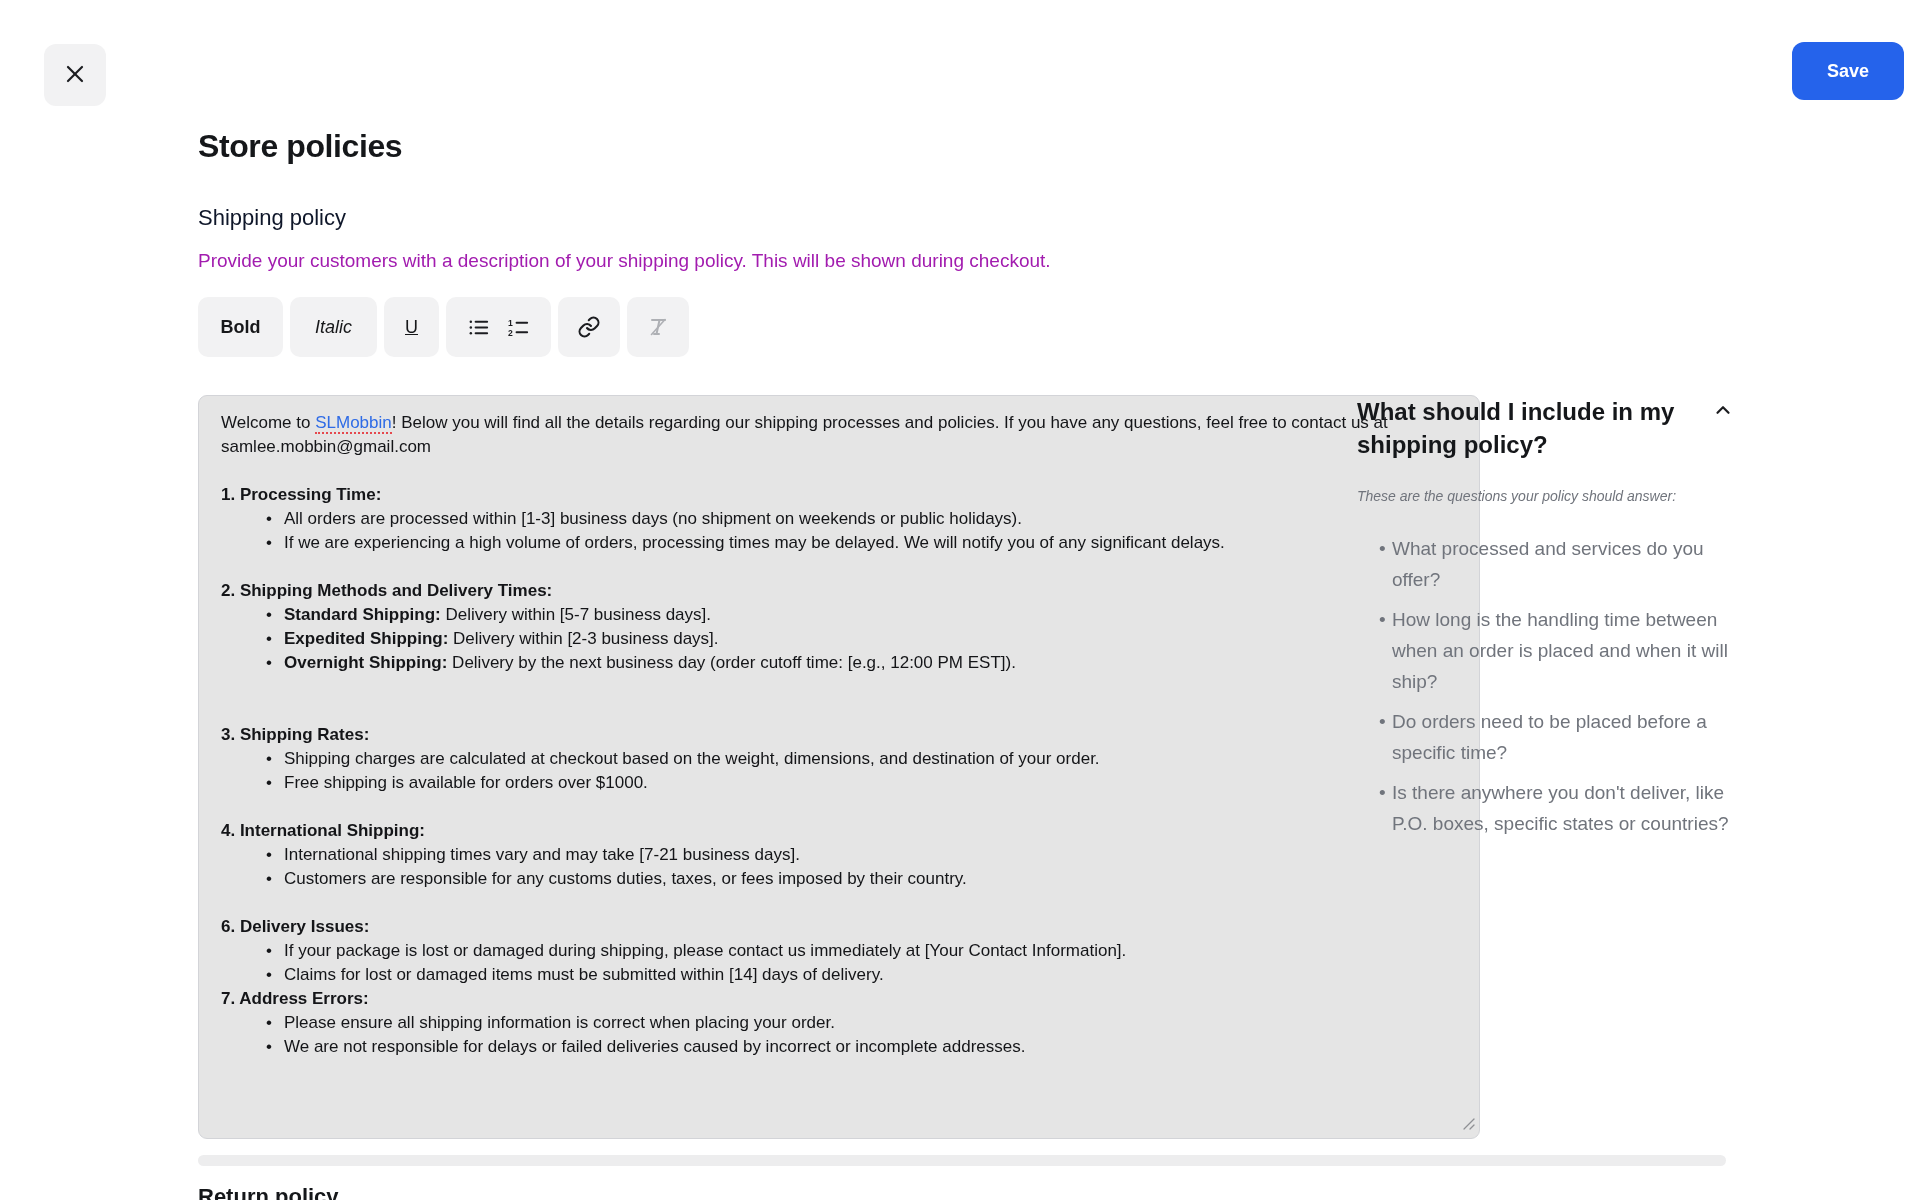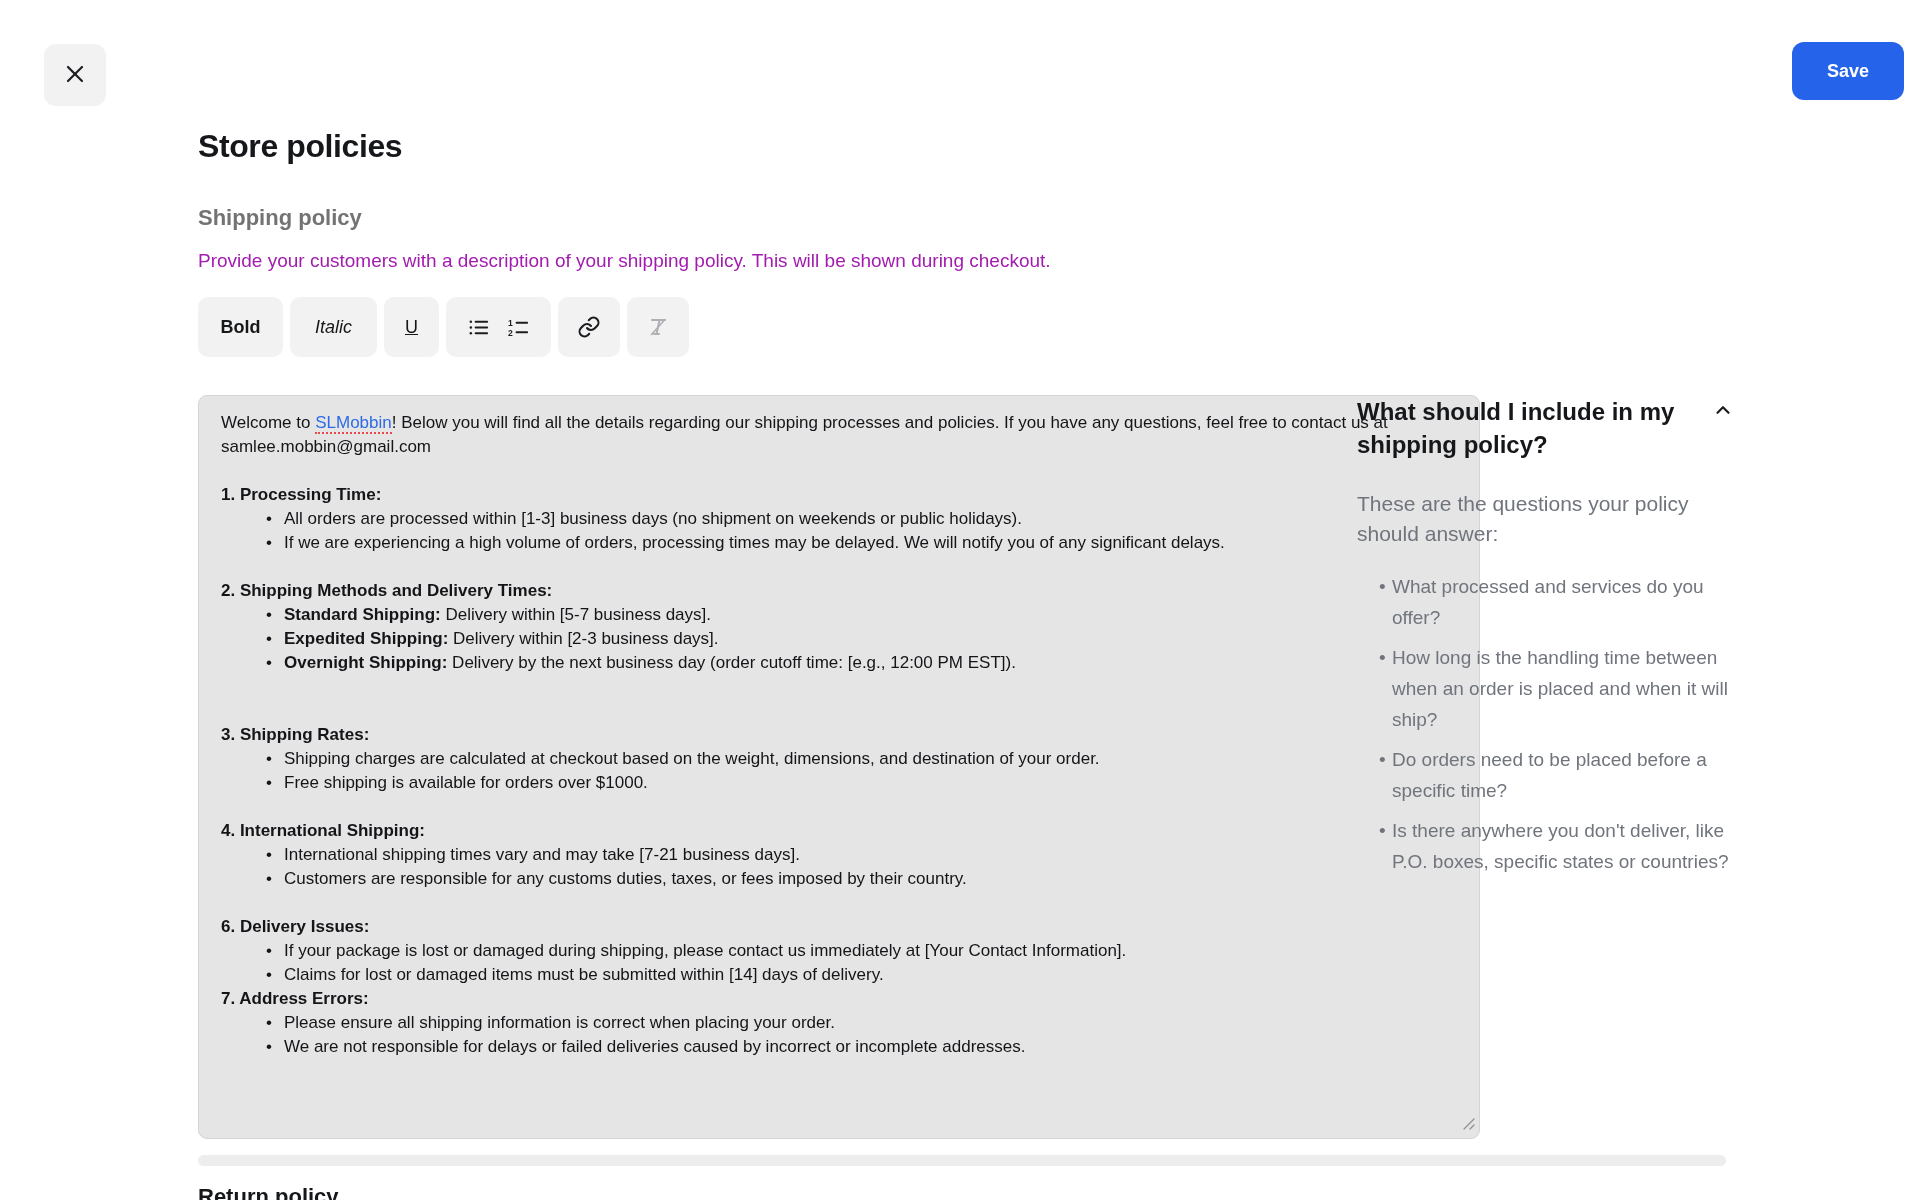--- a/index.html
+++ b/index.html
@@ -26,21 +26,21 @@
     font-family: inherit; font-size: 18px; font-weight: 700;
     border: none; border-radius: 12px; cursor: pointer;
   }
   
   .page-title {
     position: absolute; left: 198px; top: 128px;
     font-size: 32px; font-weight: 700; letter-spacing: -0.4px; color: #15171a;
   }
   .section-heading {
     position: absolute; left: 198px; top: 205px;
-    font-size: 22px; font-weight: 700; color: #737373;
+    font-size: 22px; font-weight: 400; color: #0f172a;
   }
   .section-desc {
     position: absolute; left: 198px; top: 250px;
     font-size: 19px; color: #a21caf;
   }
   
   .toolbar {
     position: absolute; left: 198px; top: 297px;
     display: flex; gap: 7px; align-items: center;
   }
@@ -81,22 +81,22 @@
     font-size: 24px; font-weight: 700; line-height: 33px;
     color: #15171a; width: 330px;
   }
   .collapse-btn {
     position: absolute; right: 10px; top: 0px;
     width: 32px; height: 32px;
     background: none; border: none; cursor: pointer;
     display: flex; align-items: center; justify-content: center;
   }
   .sb-intro {
-    margin-top: 28px;
-    font-size: 21px; line-height: 30px; color: #70747c; width: 350px;
+    margin-top: 20px;
+    font-size: 14px; line-height: 30px; color: #70747c; width: 350px; font-style: italic;
   }
   .sb-list { margin-top: 22px; list-style: none; }
   .sb-item {
     position: relative; padding-left: 35px; margin-bottom: 9px;
     font-size: 19px; line-height: 31px; color: #70747c; width: 378px;
   }
   .sb-item .sb-marker { position: absolute; left: 22px; }
   
   .section-divider {
     position: absolute; left: 198px; top: 1155px;

